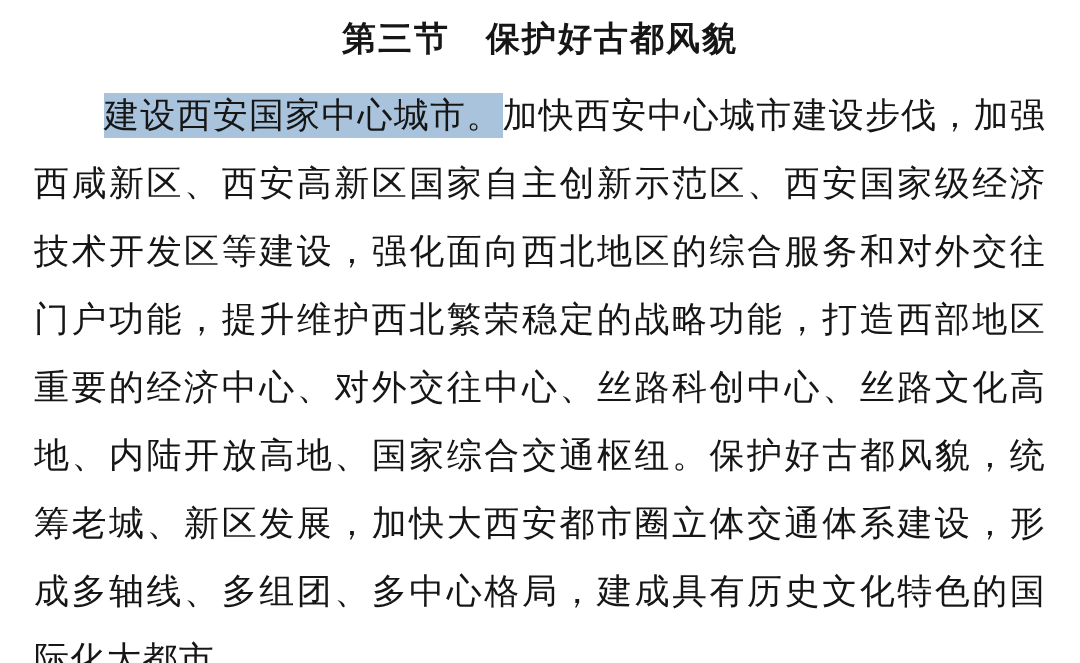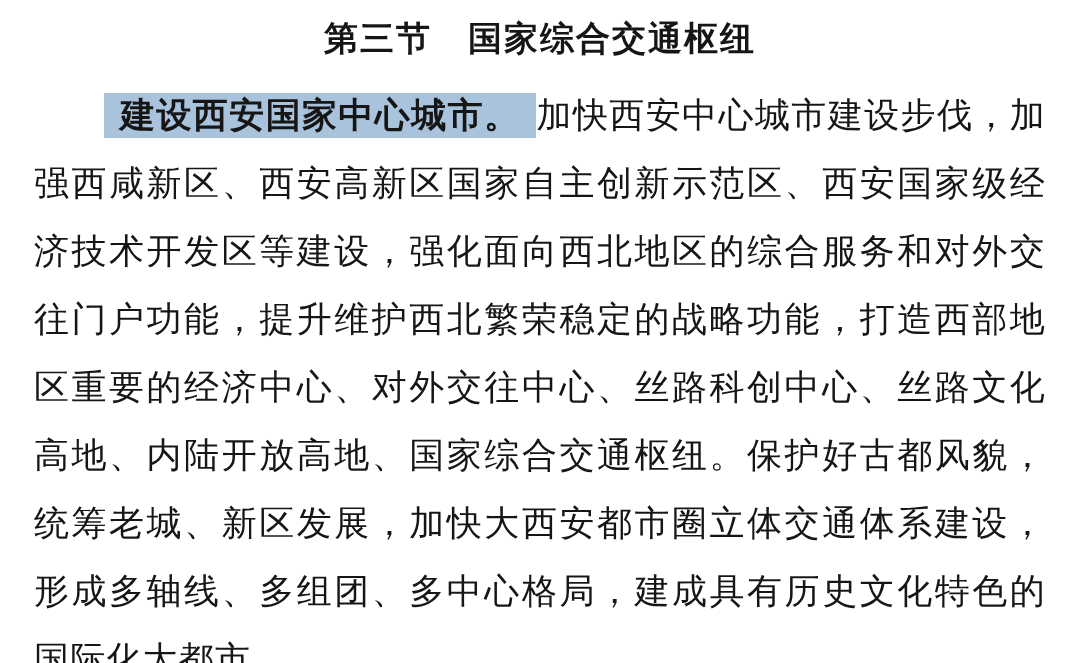--- a/index.html
+++ b/index.html
@@ -35,24 +35,24 @@
   .body-paragraph {
     font-size: 35px;
     line-height: 68px;
     letter-spacing: 1.2px;
     text-align: justify;
     text-justify: inter-ideograph;
     text-align-last: left;
     text-indent: 2em;
   }
   .highlight-lead {
-    font-weight: bold;
+    font-weight: normal;
     background: var(--highlight-color);
-    padding: 3px 16px;
+    padding: 3px 0;
   }
 </style>
 </head>
 <body>
 
 <div class="page">
-  <h1 class="section-title">第三节　国家综合交通枢纽</h1>
+  <h1 class="section-title">第三节　保护好古都风貌</h1>
   <p class="body-paragraph"><span class="highlight-lead">建设西安国家中心城市。</span><span>加快西安中心城市建设步伐，加强西咸新区、西安高新区国家自主创新示范区、西安国家级经济技术开发区等建设，强化面向西北地区的综合服务和对外交往门户功能，提升维护西北繁荣稳定的战略功能，打造西部地区重要的经济中心、对外交往中心、丝路科创中心、丝路文化高地、内陆开放高地、国家综合交通枢纽。保护好古都风貌，统筹老城、新区发展，加快大西安都市圈立体交通体系建设，形成多轴线、多组团、多中心格局，建成具有历史文化特色的国际化大都市。</span></p>
 </div>
 
 </body></html>

